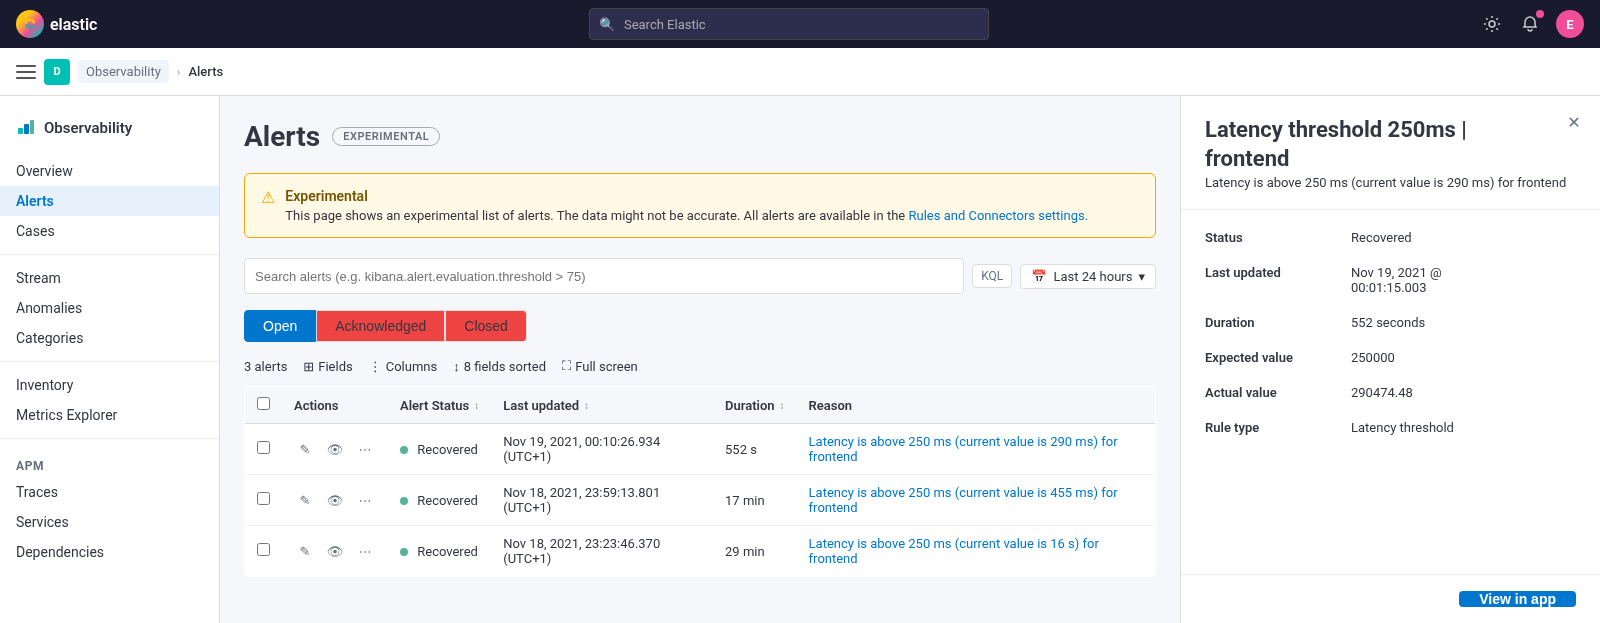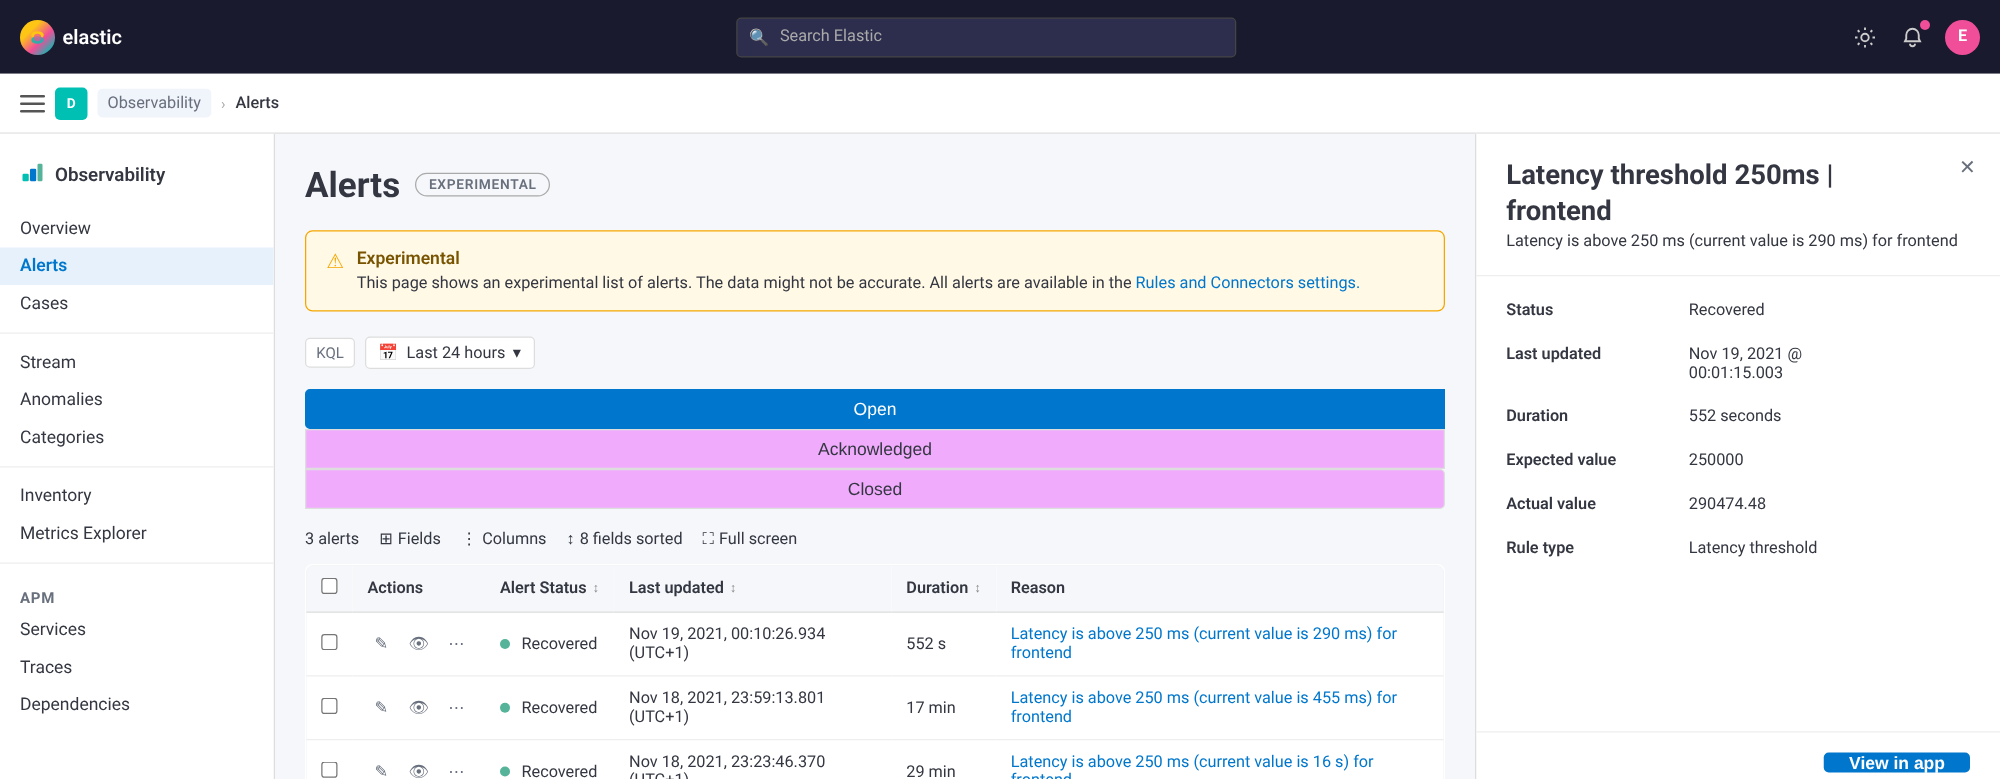--- a/index.html
+++ b/index.html
@@ -1,21 +1,21 @@
 <!DOCTYPE html>
 <html><head>
   <meta charset="utf-8">
   <style>
     * { box-sizing: border-box; margin: 0; padding: 0; }
     body { font-family: -apple-system, BlinkMacSystemFont, 'Segoe UI', Roboto, sans-serif; font-size: 14px; background: #f5f7fa; overflow: hidden; }
 
     
     .top-nav {
       background: #1a1a2e;
-      height: 59px;
+      height: 48px;
       display: flex;
       align-items: center;
       padding: 0 16px;
       gap: 16px;
     }
     .elastic-logo {
       display: flex;
       align-items: center;
       gap: 6px;
       color: white;
@@ -247,26 +247,25 @@
       background: white;
       cursor: pointer;
       font-size: 13px;
       color: #343741;
     }
 
     .tab-row {
       display: flex;
       margin-bottom: 16px;
       gap: 0;
-      flex-direction: column;
     }
     .tab-btn {
       padding: 7px 18px;
       border: 1px solid #ddd;
-      background: #f0abfc;
+      background: #ef4444;
       font-size: 14px;
       cursor: pointer;
       color: #343741;
     }
     .tab-btn:first-child { border-radius: 4px 0 0 4px; }
     .tab-btn:last-child { border-radius: 0 4px 4px 0; }
     .tab-btn.active {
       background: #0077CC;
       color: white;
       border-color: #0077CC;
@@ -490,22 +489,22 @@
     <a class="sidebar-nav-item">Stream</a>
     <a class="sidebar-nav-item">Anomalies</a>
     <a class="sidebar-nav-item">Categories</a>
 
     <div class="sidebar-divider"></div>
     <a class="sidebar-nav-item">Inventory</a>
     <a class="sidebar-nav-item">Metrics Explorer</a>
 
     <div class="sidebar-divider"></div>
     <div class="sidebar-section-label">APM</div>
+    <a class="sidebar-nav-item">Traces</a>
     <a class="sidebar-nav-item">Services</a>
-    <a class="sidebar-nav-item">Traces</a>
     <a class="sidebar-nav-item">Dependencies</a>
   </nav>
 
   <div class="content-area">
     <div class="page-header">
       <h1 class="page-title">Alerts</h1>
       <span class="experimental-badge">Experimental</span>
     </div>
 
     <div class="alert-banner">
@@ -513,20 +512,21 @@
       <div>
         <div class="alert-banner-title">Experimental</div>
         <div class="alert-banner-text">
           <span>This page shows an experimental list of alerts. The data might not be accurate. All alerts are available in the </span>
           <a class="alert-banner-link" href="#">Rules and Connectors settings.</a>
         </div>
       </div>
     </div>
 
     <div class="filter-row">
+      <input class="search-input" type="text" placeholder="Search alerts (e.g. kibana.alert.evaluation.threshold &gt; 75)" style="">
       <span class="kql-badge">KQL</span>
       <div class="date-filter">
         <span>📅</span>
         <span>Last 24 hours</span>
         <span>▾</span>
       </div>
     </div>
 
     <div class="tab-row">
       <button class="tab-btn active">Open</button>

